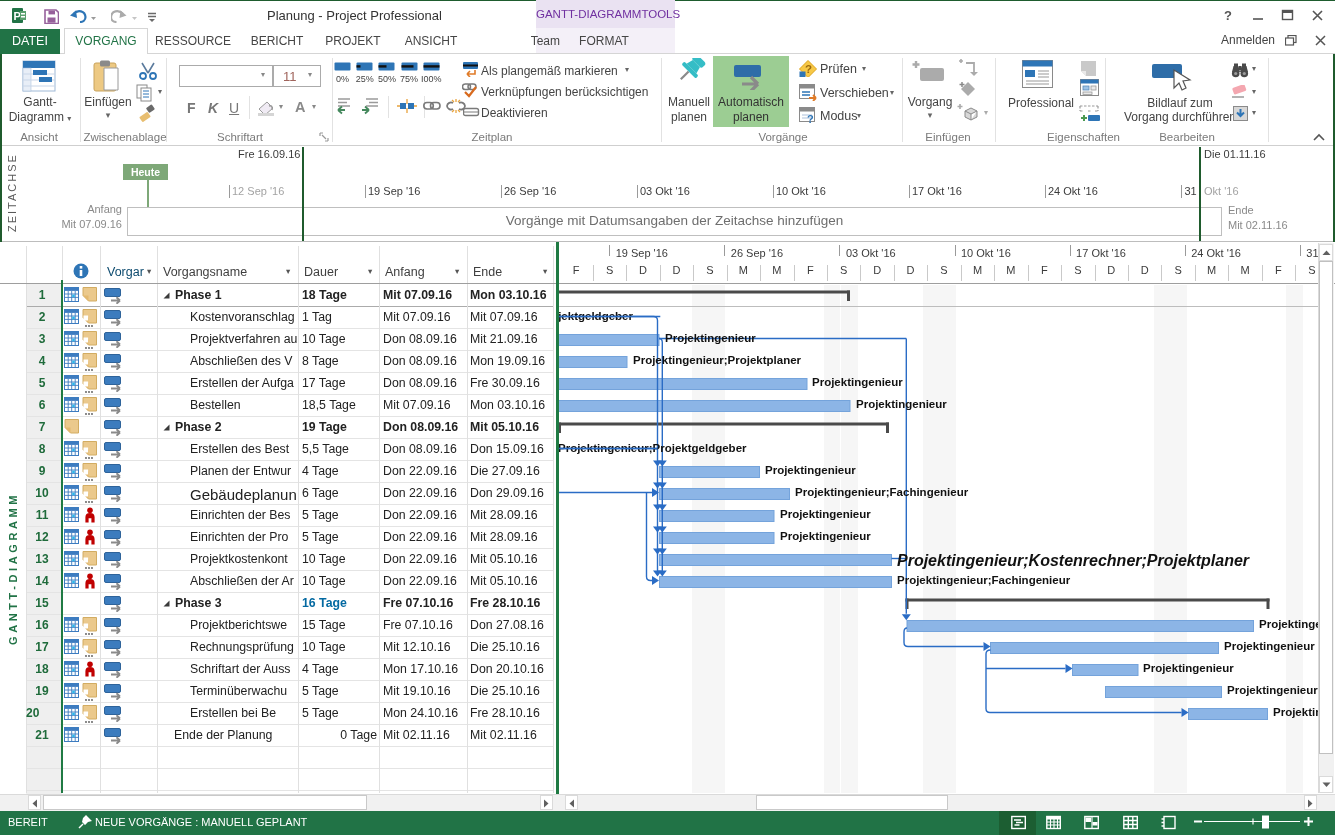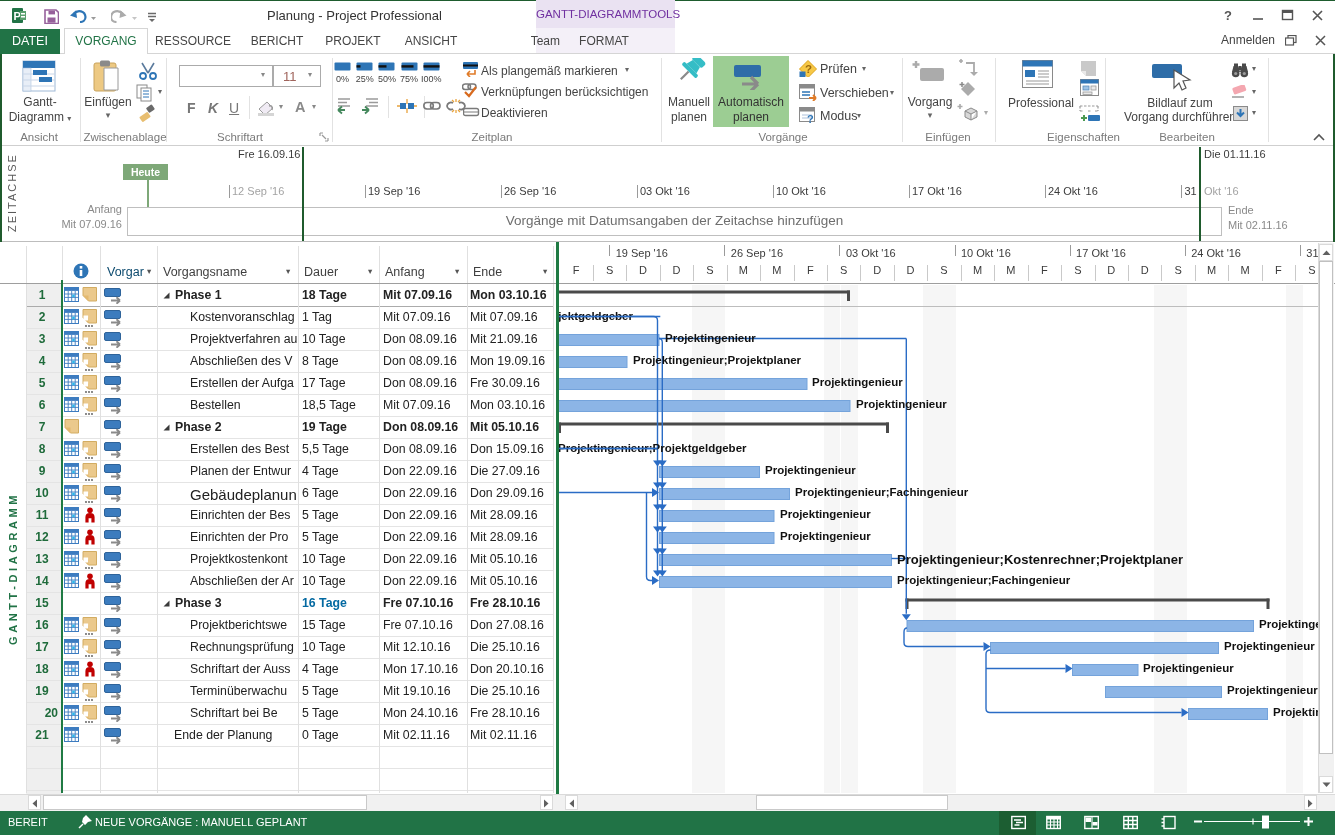--- a/index.html
+++ b/index.html
@@ -794,56 +794,56 @@
     <circle cx="10" cy="17" r="0.9" fill="#555"></circle>
   </svg>
 <svg class="a" style="left:104px;top:683.5px" width="22" height="16">
 <rect x="0.5" y="0.5" width="16" height="8" rx="1.5" fill="#3C7CBE" stroke="#2E639A"></rect>
 <path d="M7 12.5 h9 m0 0 l-3.5 -3.2 m3.5 3.2 l-3.5 3.2" stroke="#8a8a8a" stroke-width="1.9" fill="none"></path>
 </svg>
 <div class="txt" style="left:190px;top:683.5px;width:107px;overflow:hidden;font-size:12.3px;font-weight:normal;color:#222;">Terminüberwachu</div>
 <div class="txt" style="left:302px;top:683.5px;width:75px;overflow:hidden;font-size:12.3px;font-weight:normal;color:#222;">5 Tage</div>
 <div class="txt" style="left:383px;top:683.5px;width:82px;overflow:hidden;font-size:12.3px;font-weight:normal;color:#222;">Mit 19.10.16</div>
 <div class="txt" style="left:470px;top:683.5px;width:82px;overflow:hidden;font-size:12.3px;font-weight:normal;color:#222;">Die 25.10.16</div>
-<div class="txt" style="left:26px;top:705.5px;width:32px;text-align:right;font-size:12px;font-weight:bold;color:#1F6B3B;">20</div>
+<div class="txt" style="left:26px;top:705.5px;width:32px;text-align:left;font-size:12px;font-weight:bold;color:#1F6B3B;">20</div>
 <svg class="a" style="left:64px;top:704.5px" width="16" height="16">
 <rect x="0.5" y="0.5" width="14" height="14" fill="#fff" stroke="#3D7CC0" stroke-width="1"></rect>
 <rect x="0.5" y="0.5" width="14" height="3.4" fill="#3D7CC0"></rect>
 <path d="M0.5 7 h14 M0.5 10.4 h14 M4.2 4 v10.5 M7.7 4 v10.5 M11.2 4 v10.5" stroke="#3D7CC0" stroke-width="0.9"></path>
 <rect x="8.2" y="7.6" width="2.6" height="2.6" fill="#2FB6EA"></rect>
 </svg>
 <svg class="a" style="left:82px;top:704.5px" width="16" height="19">
 <path d="M1 0.5 h13.5 v13.5 h-8 l-5.5 -5.5 z" fill="#EBC98C" stroke="#D2AC62" stroke-width="1"></path>
 <path d="M1 8.5 l5.5 0 l0 5.5 z" fill="#E3B96F"></path>
     <rect x="1.5" y="6.5" width="4.6" height="5" fill="#fff"></rect>
     <circle cx="4" cy="17" r="0.9" fill="#555"></circle>
     <circle cx="7" cy="17" r="0.9" fill="#555"></circle>
     <circle cx="10" cy="17" r="0.9" fill="#555"></circle>
   </svg>
 <svg class="a" style="left:104px;top:705.5px" width="22" height="16">
 <rect x="0.5" y="0.5" width="16" height="8" rx="1.5" fill="#3C7CBE" stroke="#2E639A"></rect>
 <path d="M7 12.5 h9 m0 0 l-3.5 -3.2 m3.5 3.2 l-3.5 3.2" stroke="#8a8a8a" stroke-width="1.9" fill="none"></path>
 </svg>
-<div class="txt" style="left:190px;top:705.5px;width:107px;overflow:hidden;font-size:12.3px;font-weight:normal;color:#222;">Schriftart bei Be</div>
+<div class="txt" style="left:190px;top:705.5px;width:107px;overflow:hidden;font-size:12.3px;font-weight:normal;color:#222;">Erstellen bei Be</div>
 <div class="txt" style="left:302px;top:705.5px;width:75px;overflow:hidden;font-size:12.3px;font-weight:normal;color:#222;">5 Tage</div>
 <div class="txt" style="left:383px;top:705.5px;width:82px;overflow:hidden;font-size:12.3px;font-weight:normal;color:#222;">Mon 24.10.16</div>
 <div class="txt" style="left:470px;top:705.5px;width:82px;overflow:hidden;font-size:12.3px;font-weight:normal;color:#222;">Fre 28.10.16</div>
 <div class="txt" style="left:26px;top:727.5px;width:32px;text-align:center;font-size:12px;font-weight:bold;color:#1F6B3B;">21</div>
 <svg class="a" style="left:64px;top:726.5px" width="16" height="16">
 <rect x="0.5" y="0.5" width="14" height="14" fill="#fff" stroke="#3D7CC0" stroke-width="1"></rect>
 <rect x="0.5" y="0.5" width="14" height="3.4" fill="#3D7CC0"></rect>
 <path d="M0.5 7 h14 M0.5 10.4 h14 M4.2 4 v10.5 M7.7 4 v10.5 M11.2 4 v10.5" stroke="#3D7CC0" stroke-width="0.9"></path>
 <rect x="8.2" y="7.6" width="2.6" height="2.6" fill="#2FB6EA"></rect>
 </svg>
 <svg class="a" style="left:104px;top:727.5px" width="22" height="16">
 <rect x="0.5" y="0.5" width="16" height="8" rx="1.5" fill="#3C7CBE" stroke="#2E639A"></rect>
 <path d="M7 12.5 h9 m0 0 l-3.5 -3.2 m3.5 3.2 l-3.5 3.2" stroke="#8a8a8a" stroke-width="1.9" fill="none"></path>
 </svg>
 <div class="txt" style="left:174px;top:727.5px;width:123px;overflow:hidden;font-size:12.3px;font-weight:normal;color:#222;">Ende der Planung</div>
-<div class="txt" style="left:302px;top:727.5px;width:75px;overflow:hidden;font-size:12.3px;font-weight:normal;color:#222;">0 Tage</div>
+<div class="txt" style="left:302px;top:727.5px;width:75px;overflow:hidden;font-size:12.3px;font-weight:normal;color:#222;text-align:right;">0 Tage</div>
 <div class="txt" style="left:383px;top:727.5px;width:82px;overflow:hidden;font-size:12.3px;font-weight:normal;color:#222;">Mit 02.11.16</div>
 <div class="txt" style="left:470px;top:727.5px;width:82px;overflow:hidden;font-size:12.3px;font-weight:normal;color:#222;">Mit 02.11.16</div>
 <div class="a" style="left:558.5px;top:243px;width:759.5px;height:550px;overflow:hidden;">
     <div class="a" style="left:133.0px;top:42px;width:33.5px;height:508px;background:#F6F6F6;"></div>
     <div class="a" style="left:265.0px;top:42px;width:16.6px;height:508px;background:#F6F6F6;"></div>
     <div class="a" style="left:282.6px;top:42px;width:16.9px;height:508px;background:#F6F6F6;"></div>
     <div class="a" style="left:364.0px;top:42px;width:33.5px;height:508px;background:#F6F6F6;"></div>
     <div class="a" style="left:595.0px;top:42px;width:33.5px;height:508px;background:#F6F6F6;"></div>
     <div class="a" style="left:727.5px;top:42px;width:17px;height:508px;background:#F6F6F6;"></div>
     <div class="a" style="left:50.700000000000045px;top:2px;width:1px;height:11px;background:#9A9A9A;"></div>
@@ -965,21 +965,21 @@
     <div class="txt" style="left:-19.5px;top:66.5px;font-size:11.5px;font-weight:bold;color:#111;">Projektgeldgeber</div>
     <div class="txt" style="left:106.5px;top:88.5px;font-size:11.5px;font-weight:bold;color:#111;">Projektingenieur</div>
     <div class="txt" style="left:74.5px;top:110.5px;font-size:11.5px;font-weight:bold;color:#111;">Projektingenieur;Projektplaner</div>
     <div class="txt" style="left:253.5px;top:132.5px;font-size:11.5px;font-weight:bold;color:#111;">Projektingenieur</div>
     <div class="txt" style="left:297.5px;top:154.5px;font-size:11.5px;font-weight:bold;color:#111;">Projektingenieur</div>
     <div class="txt" style="left:-0.5px;top:198.5px;font-size:11.5px;font-weight:bold;color:#111;">Projektingenieur;Projektgeldgeber</div>
     <div class="txt" style="left:206.5px;top:220.5px;font-size:11.5px;font-weight:bold;color:#111;">Projektingenieur</div>
     <div class="txt" style="left:236.5px;top:242.5px;font-size:11.5px;font-weight:bold;color:#111;">Projektingenieur;Fachingenieur</div>
     <div class="txt" style="left:221.5px;top:264.5px;font-size:11.5px;font-weight:bold;color:#111;">Projektingenieur</div>
     <div class="txt" style="left:221.5px;top:286.5px;font-size:11.5px;font-weight:bold;color:#111;">Projektingenieur</div>
-    <div class="txt" style="left:338.5px;top:308.5px;font-size:13px;font-weight:bold;color:#111;">Projektingenieur;Kostenrechner;Projektplaner</div>
+    <div class="txt" style="left:338.5px;top:308.5px;font-size:16px;font-weight:bold;color:#111;font-style:italic;">Projektingenieur;Kostenrechner;Projektplaner</div>
     <div class="txt" style="left:338.5px;top:330.5px;font-size:11.5px;font-weight:bold;color:#111;">Projektingenieur;Fachingenieur</div>
     <div class="txt" style="left:700.5px;top:374.5px;font-size:11.5px;font-weight:bold;color:#111;">Projektingenieur</div>
     <div class="txt" style="left:665.5px;top:396.5px;font-size:11.5px;font-weight:bold;color:#111;">Projektingenieur</div>
     <div class="txt" style="left:584.5px;top:418.5px;font-size:11.5px;font-weight:bold;color:#111;">Projektingenieur</div>
     <div class="txt" style="left:668.5px;top:440.5px;font-size:11.5px;font-weight:bold;color:#111;">Projektingenieur</div>
     <div class="txt" style="left:714.5px;top:462.5px;font-size:11.5px;font-weight:bold;color:#111;">Projektingenieur</div>
     <svg class="a" style="left:0;top:0" width="759.5" height="550">
 <path d="M0 73.5 H101.29999999999995" stroke="#2A6CC5" stroke-width="1.4" fill="none"></path>
 <path d="M0 205.5 H98.5" stroke="#2A6CC5" stroke-width="1.4" fill="none"></path>
 </svg>

